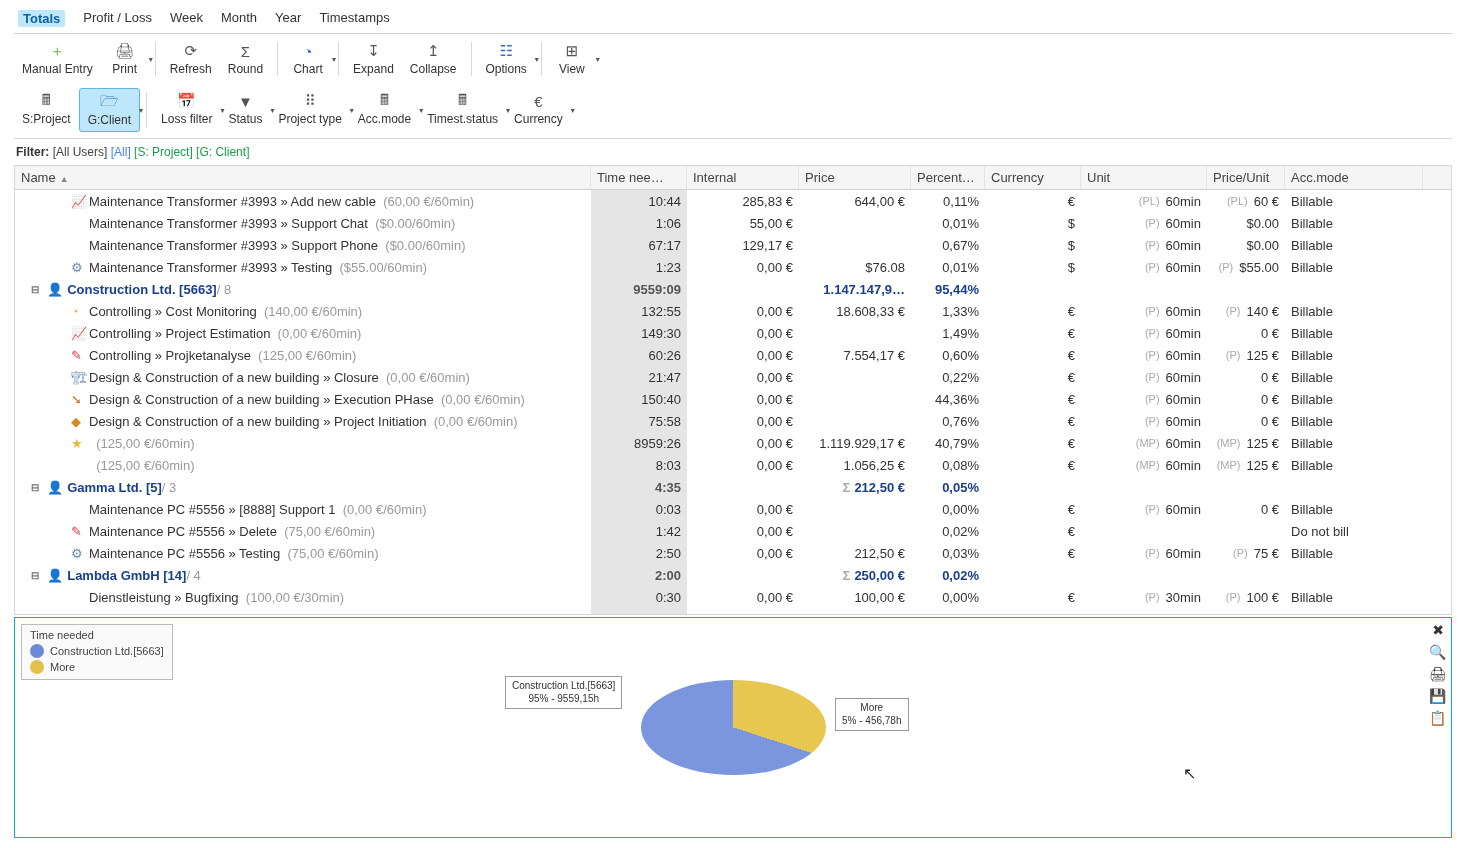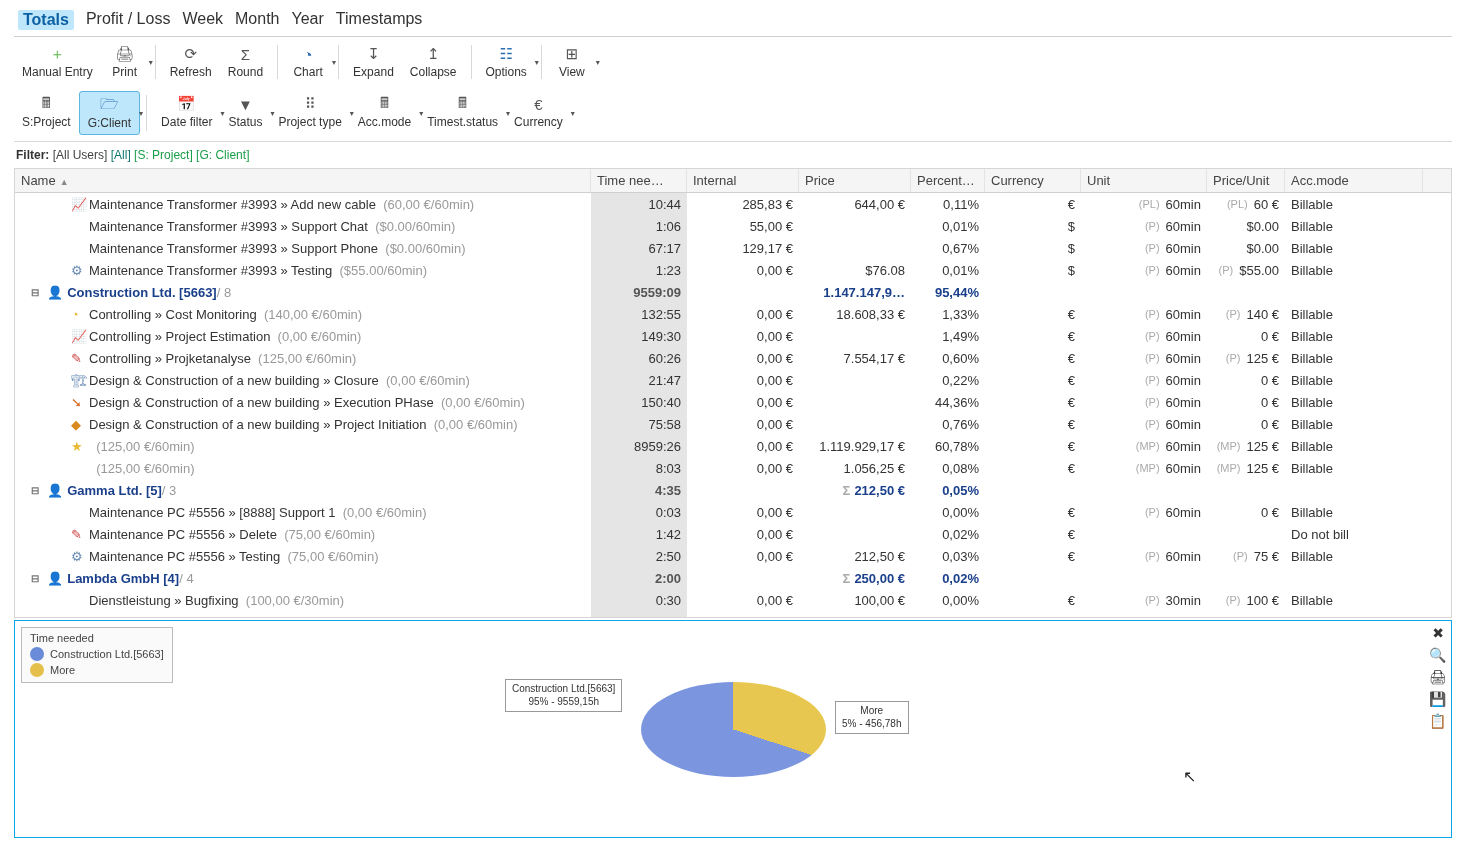--- a/index.html
+++ b/index.html
@@ -1,36 +1,36 @@
 <!DOCTYPE html>
 <html><head>
 <meta charset="utf-8">
 <style>
 html,body{margin:0;padding:0;font-family:"Segoe UI",Tahoma,sans-serif;font-size:12px;color:#333;background:#fff;width:1462px;height:848px;overflow:hidden}
 *{box-sizing:border-box}
 .container{display:flex;flex-direction:column;width:100%;height:100%;padding:4px 10px 10px 14px;}
 
 
-.menubar{display:flex;gap:12px;padding:6px 4px;border-bottom:1px solid #d0d0d0;font-size:16px}
+.menubar{display:flex;gap:18px;padding:6px 4px;border-bottom:1px solid #d0d0d0;font-size:13px}
 .menubar .menu-item{color:#333;cursor:pointer}
 .menubar .menu-item.active{color:#0b61a4;font-weight:600;background:#bfe7fb;padding:1px 5px;border-radius:2px}
 
 
 .toolbar{display:flex;padding:4px 0;flex-wrap:wrap}
 .tool-btn{display:flex;flex-direction:column;align-items:center;justify-content:flex-start;padding:4px 8px;min-width:48px;cursor:pointer;color:#444;position:relative}
 .tool-btn.active{background:#bfe7fb;border:1px solid #5bb6e0;border-radius:3px}
 .tool-icon{font-size:15px;color:#555;margin-bottom:2px;height:18px;display:flex;align-items:center}
 .tool-label{font-size:12px;color:#333;white-space:nowrap}
 .tb-sep{width:1px;background:#d8d8d8;margin:4px 6px}
 .tool-drop{position:absolute;right:-4px;top:50%;transform:translateY(-50%);font-size:8px;color:#555}
 
 
 .filterbar{padding:4px 2px;font-size:12px;color:#444;margin-top:2px}
 .filterbar b{color:#333}
-.flt-all{color:#0f766e}
+.flt-all{color:#3b82f6}
 .flt-sproj{color:#1a9e49}
 .flt-gclient{color:#1a9e49}
 
 
 .grid-wrap{flex:0 0 auto;border:1px solid #d6d6d6;margin-top:2px;position:relative;height:450px;display:flex;flex-direction:column}
 .grid-head{display:flex;background:#f5f5f5;border-bottom:1px solid #d0d0d0;font-size:13px;color:#444}
 .grid-head .cell{padding:4px 6px;border-right:1px solid #e4e4e4;overflow:hidden;white-space:nowrap;text-overflow:ellipsis}
 .grid-body{flex:1;overflow-y:scroll}
 .row{display:flex;font-size:13px;color:#333;height:22px;align-items:center}
 .row:nth-child(odd){}
@@ -145,21 +145,21 @@
         <span class="tool-drop">▾</span>
       </div>
       <div class="tool-btn active">
         <span class="tool-icon" style="color: rgb(47, 111, 179);">🗁</span>
         <span class="tool-label">G:Client</span>
         <span class="tool-drop">▾</span>
       </div>
       <div class="tb-sep"></div>
       <div class="tool-btn">
         <span class="tool-icon">📅</span>
-        <span class="tool-label">Date filter</span>
+        <span class="tool-label">Loss filter</span>
         <span class="tool-drop">▾</span>
       </div>
       <div class="tool-btn">
         <span class="tool-icon">▼</span>
         <span class="tool-label">Status</span>
         <span class="tool-drop">▾</span>
       </div>
       <div class="tool-btn">
         <span class="tool-icon">⠿</span>
         <span class="tool-label">Project type</span>
@@ -327,21 +327,21 @@
           <div class="cell c-cur">€</div>
           <div class="cell c-unit"><span class="unit-pfx">(P)</span>60min</div>
           <div class="cell c-punit">0 €</div>
           <div class="cell c-acc">Billable</div>
         </div>
         <div class="row">
           <div class="cell c-name" style="padding-left: 56px;"><span style="display:inline-block;width:18px;color:#e8b935">★</span>&nbsp;&nbsp;<span class="rate">(125,00 €/60min)</span></div>
           <div class="cell c-time">8959:26</div>
           <div class="cell c-internal">0,00 €</div>
           <div class="cell c-price">1.119.929,17 €</div>
-          <div class="cell c-pct">60,78%</div>
+          <div class="cell c-pct">40,79%</div>
           <div class="cell c-cur">€</div>
           <div class="cell c-unit"><span class="unit-pfx">(MP)</span>60min</div>
           <div class="cell c-punit"><span class="unit-pfx">(MP)</span>125 €</div>
           <div class="cell c-acc">Billable</div>
         </div>
         <div class="row">
           <div class="cell c-name" style="padding-left: 56px;"><span style="display:inline-block;width:18px;color:#6b8db5"></span>&nbsp;&nbsp;<span class="rate">(125,00 €/60min)</span></div>
           <div class="cell c-time">8:03</div>
           <div class="cell c-internal">0,00 €</div>
           <div class="cell c-price">1.056,25 €</div>
@@ -397,21 +397,21 @@
           <div class="cell c-pct">0,03%</div>
           <div class="cell c-cur">€</div>
           <div class="cell c-unit"><span class="unit-pfx">(P)</span>60min</div>
           <div class="cell c-punit"><span class="unit-pfx">(P)</span>75 €</div>
           <div class="cell c-acc">Billable</div>
         </div>
         <div class="row group">
           <div class="cell c-name" style="padding-left: 16px;">
             <span class="tree-toggle">⊟</span>
             <span class="group-ic">👤</span>
-            <span>Lambda GmbH [4]</span> 
+            <span>Lambda GmbH [14]</span> 
             <span style="color:#999;font-weight:400">/ 4</span>
           </div>
           <div class="cell c-time">2:00</div>
           <div class="cell c-internal"></div>
           <div class="cell c-price"><span class="sigma">Σ</span>250,00 €</div>
           <div class="cell c-pct">0,02%</div>
           <div class="cell c-cur"></div>
           <div class="cell c-unit"></div>
           <div class="cell c-punit"></div>
           <div class="cell c-acc"></div>

